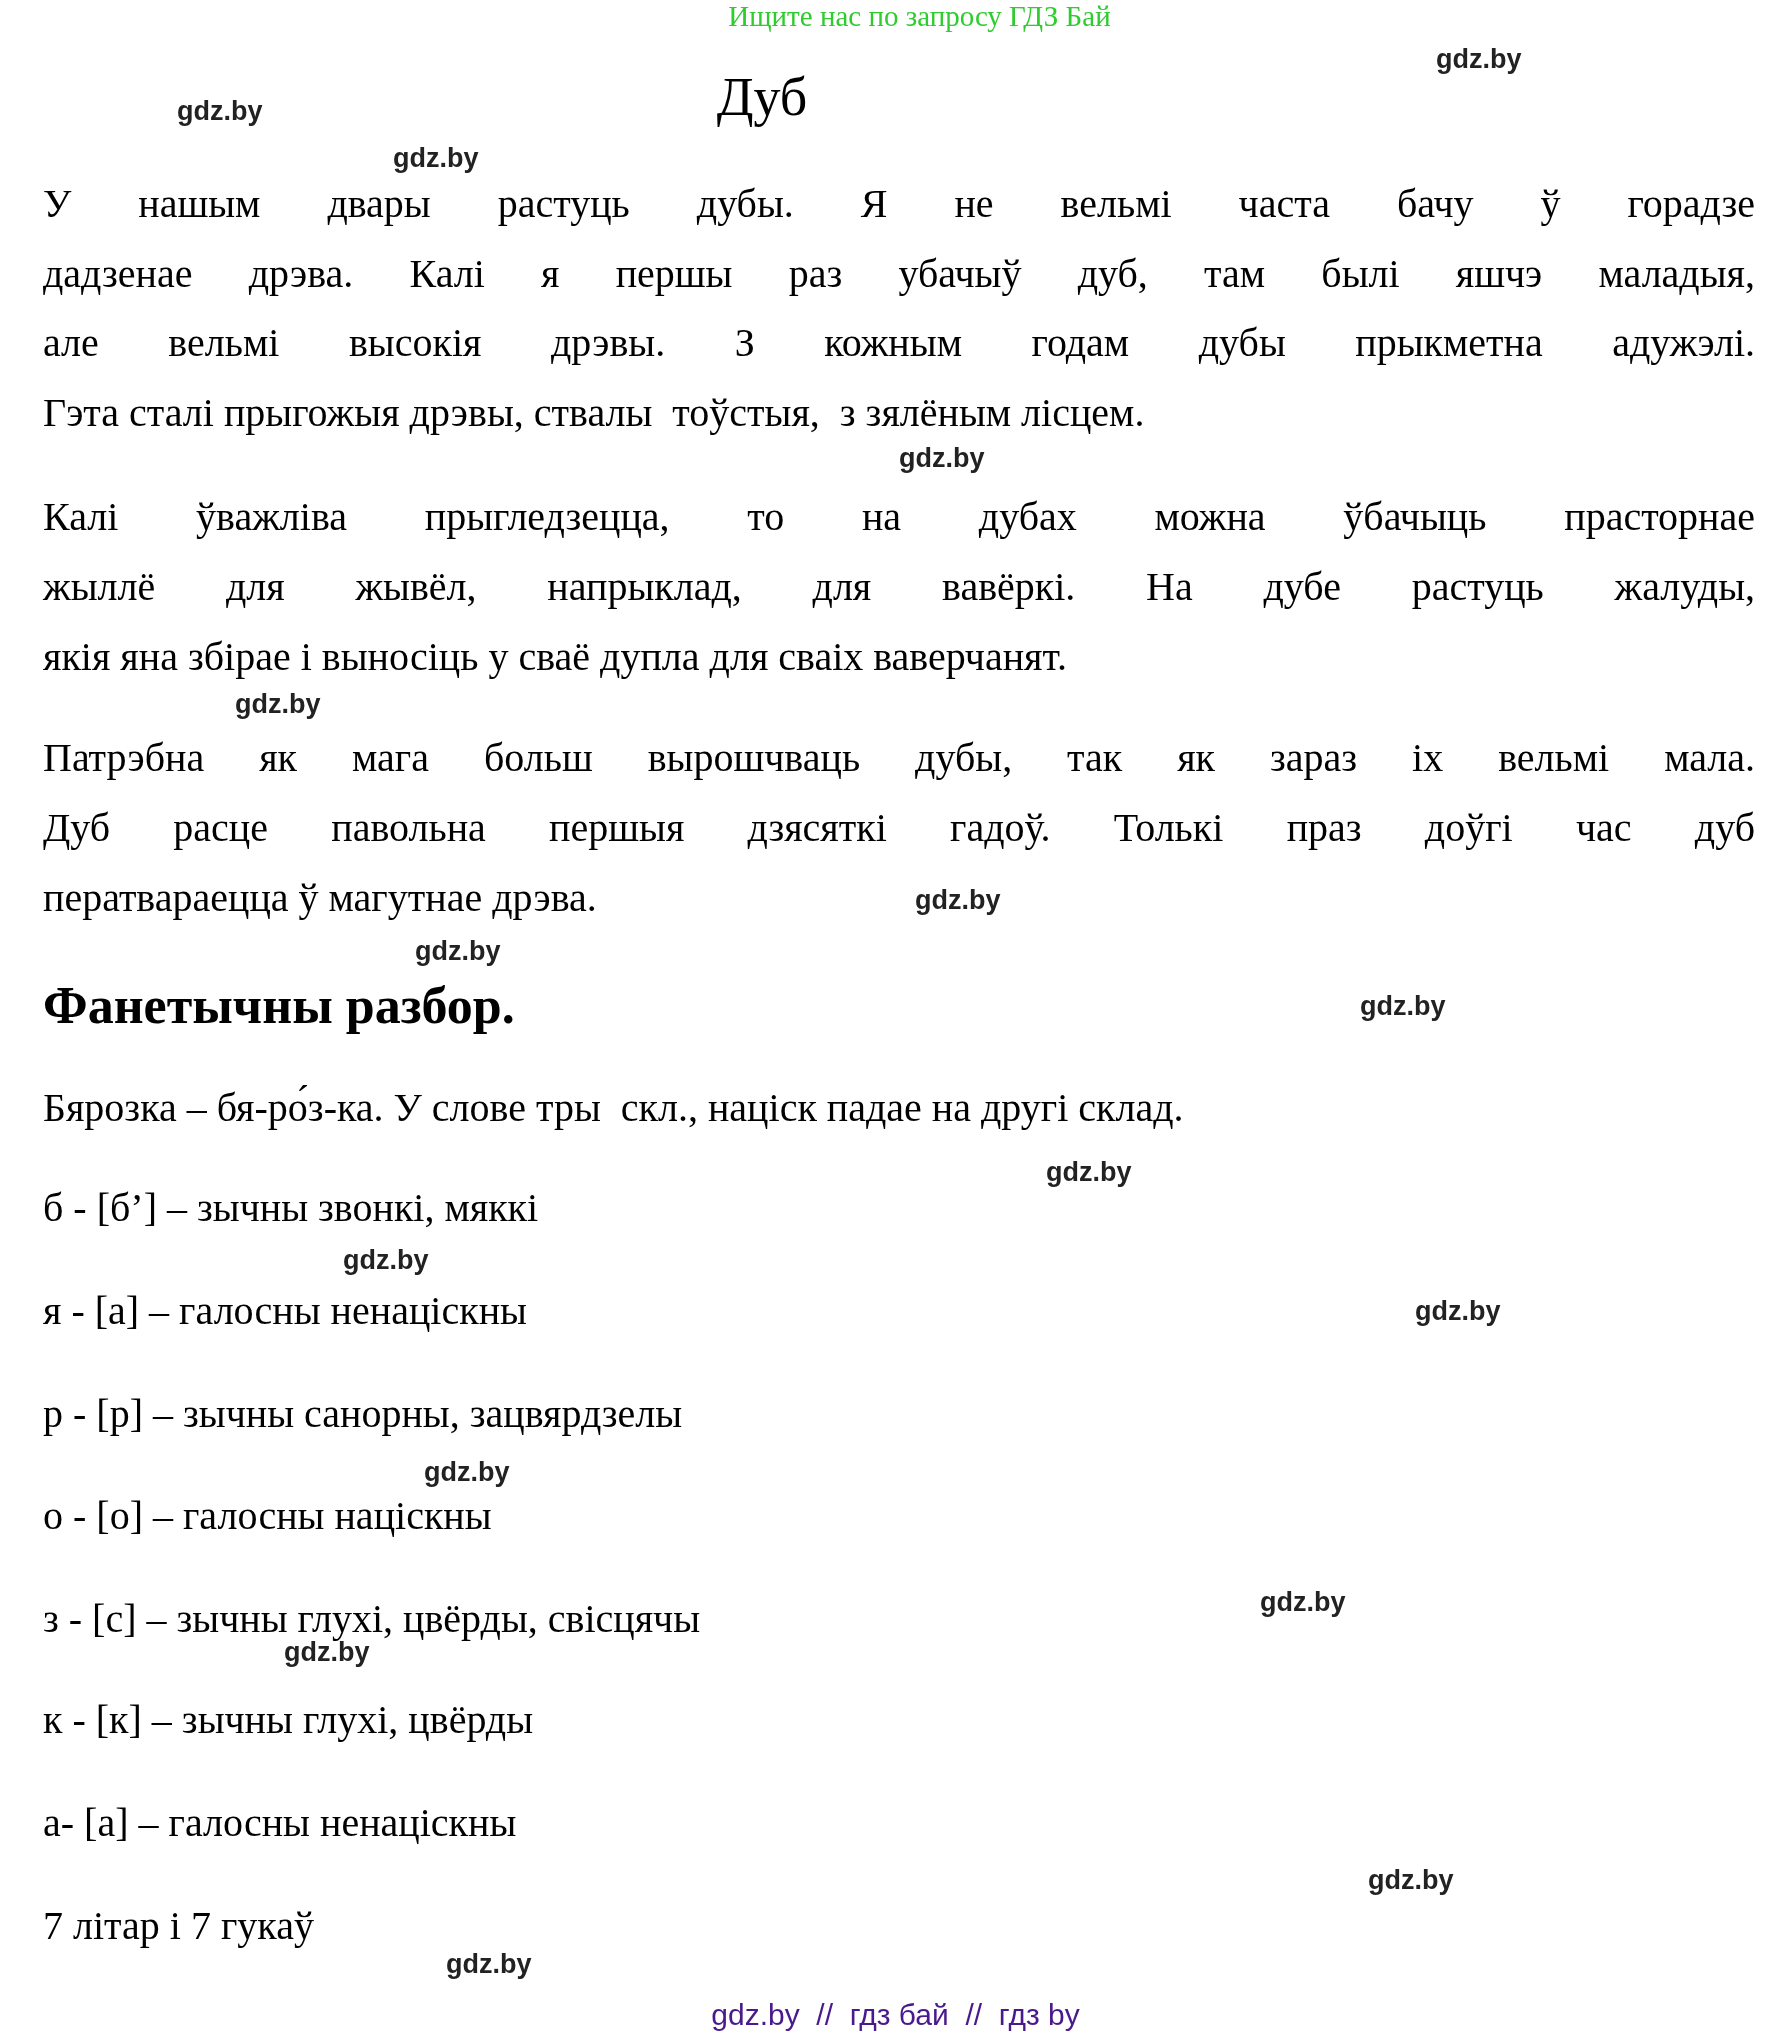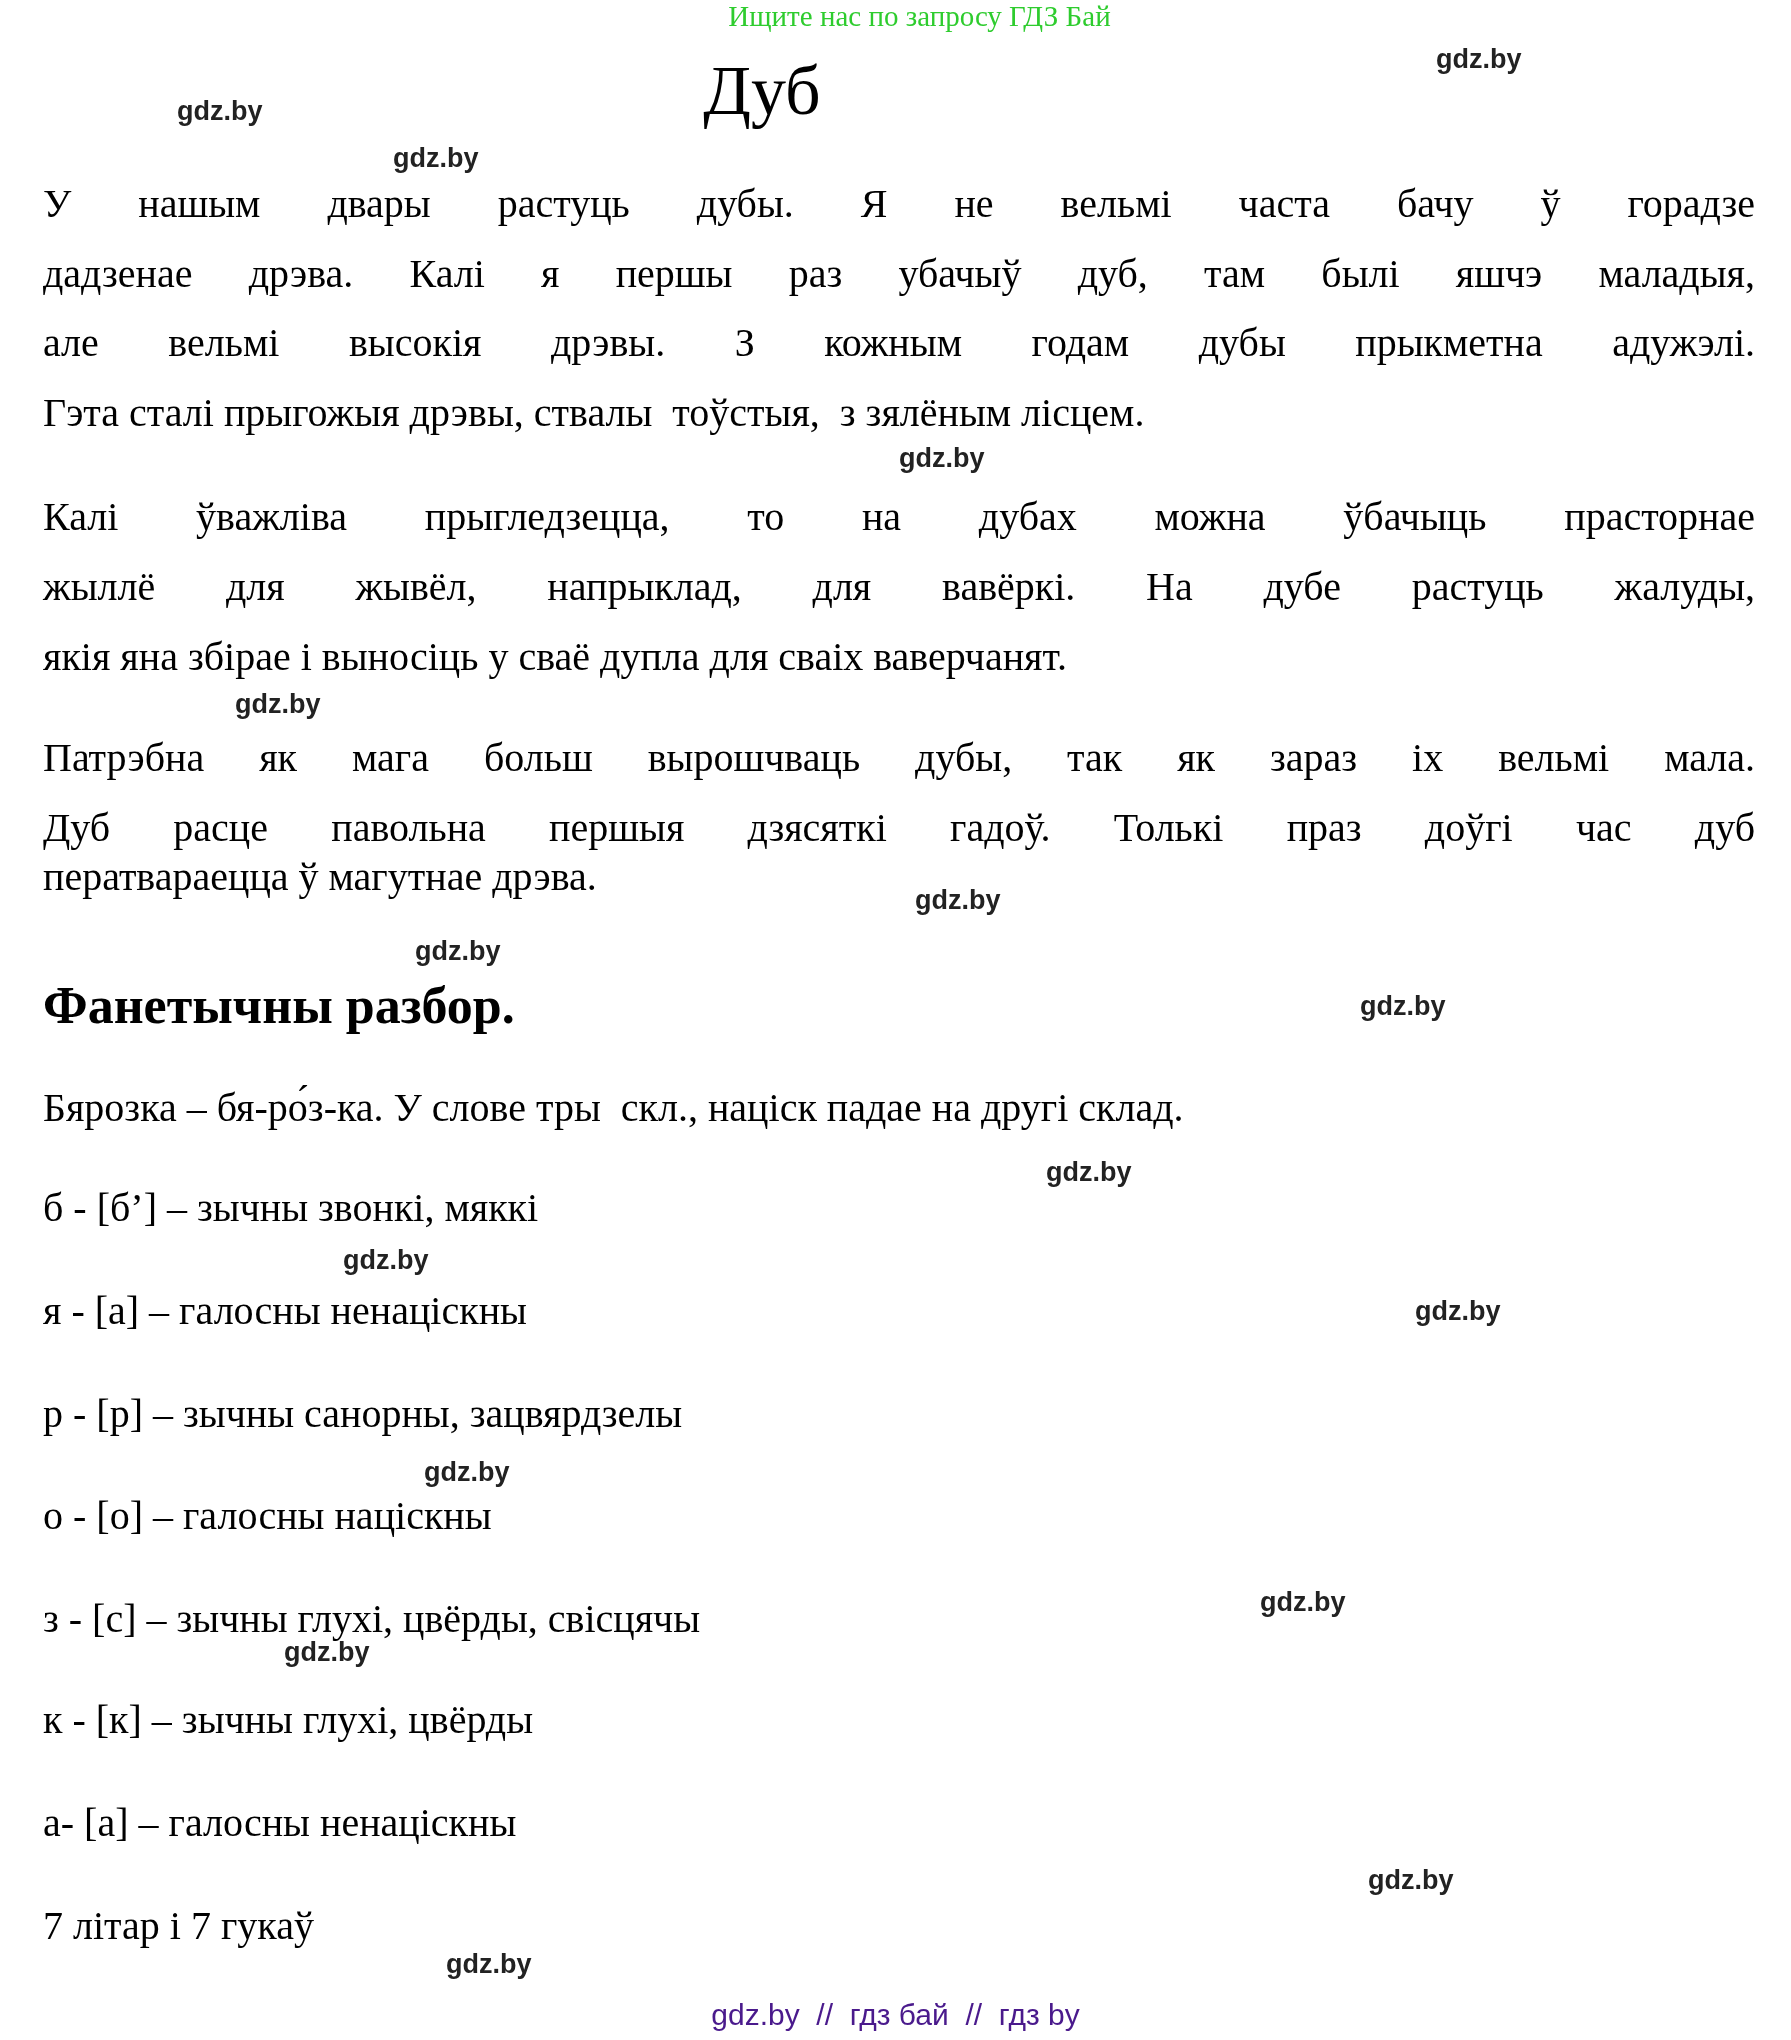--- a/index.html
+++ b/index.html
@@ -23,24 +23,24 @@
       text-align: center;
       font-family: Liberation Serif, serif;
       font-size: 29px;
       line-height: 33px;
       color: #2ecc2e;
       margin-left: 24px;
     }
     .title {
       position: absolute;
       left: 0;
-      top: 60px;
+      top: 66px;
       width: 1522px;
       text-align: center;
-      font-size: 70px;
+      font-size: 54px;
       line-height: 62px;
       transform: translateX(1px);
     }
     .line {
       position: absolute;
       left: 43px;
       font-size: 40px;
       line-height: 62px;
       white-space: pre;
     }
@@ -97,21 +97,21 @@
 
 <div>
   <div class="line justify" style="top:486px">Калі ўважліва прыгледзецца, то на дубах можна ўбачыць прасторнае</div>
   <div class="line justify" style="top:556px">жыллё для жывёл, напрыклад, для вавёркі. На дубе растуць жалуды,</div>
   <div class="line" style="top:626px">якія яна збірае і выносіць у сваё дупла для сваіх ваверчанят.</div>
 </div>
 
 <div>
   <div class="line justify" style="top:727px">Патрэбна як мага больш вырошчваць дубы, так як зараз іх вельмі мала.</div>
   <div class="line justify" style="top:797px">Дуб расце павольна першыя дзясяткі гадоў. Толькі праз доўгі час дуб</div>
-  <div class="line" style="top:846px">ператвараецца ў магутнае дрэва.</div>
+  <div class="line" style="top:867px">ператвараецца ў магутнае дрэва.</div>
 </div>
 
 <div class="heading" style="top:975px">Фанетычны разбор.</div>
 
 <div class="line" style="top:1077px">Бярозка – бя-ро́з-ка. У слове тры  скл., націск падае на другі склад.</div>
 
 <div>
   <div class="line" style="top:1177px">б - [б’] – зычны звонкі, мяккі</div>
   <div class="line" style="top:1280px">я - [а] – галосны ненаціскны</div>
   <div class="line" style="top:1383px">р - [р] – зычны санорны, зацвярдзелы</div>

